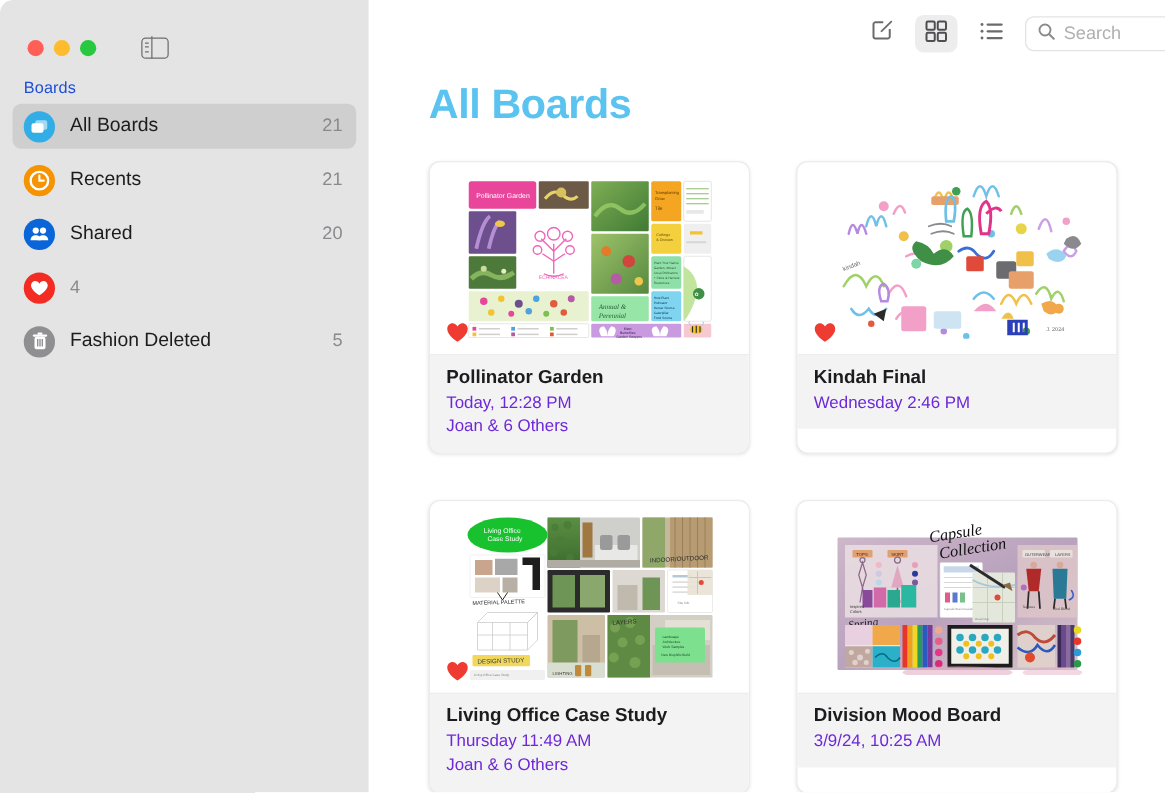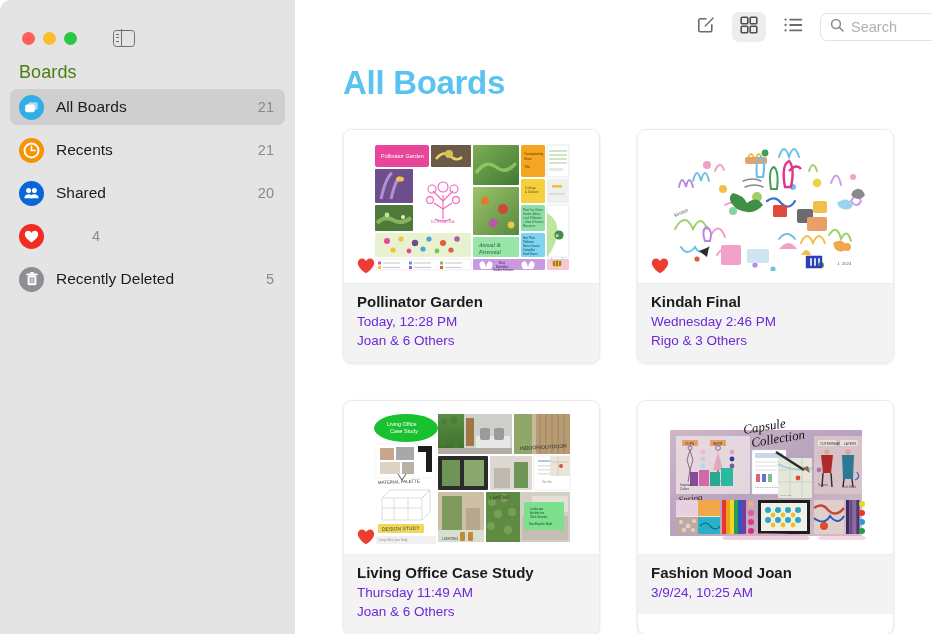--- a/index.html
+++ b/index.html
@@ -52,22 +52,22 @@
   }
   .sb-toggle .ln {
     position: absolute; left: 2px; width: 3px; height: 1.4px;
     background: #6e6e6e;
   }
   .sb-toggle .ln.l1 { top: 3.2px; }
   .sb-toggle .ln.l2 { top: 6.6px; }
   .sb-toggle .ln.l3 { top: 10px; }
 
   .sb-header {
-    font-size: 18px;
-    color: #4d7c0f;
+    font-size: 13px;
+    color: #1d4ed8;
     padding: 8px 16px 6px 19px;
     letter-spacing: 0.1px;
   }
   .sb-list { padding: 0 10px; }
   .sb-item {
     display: flex; align-items: center;
     height: 36px;
     border-radius: 7px;
     padding: 0 11px 0 9px;
     margin-bottom: 7px;
@@ -84,21 +84,20 @@
   .sb-icon svg { display: block; }
   .sb-label {
     font-size: 15.5px;
     color: #1c1c1e;
     flex: 1 1 auto;
     white-space: nowrap;
   }
   .sb-count {
     font-size: 14.5px;
     color: #8a8a8e;
-    margin-left: 36px;
   }
 
   
   .main {
     flex: 1 1 auto;
     height: 100%;
     background: #ffffff;
     position: relative;
     overflow: hidden;
   }
@@ -254,21 +253,21 @@
         <span class="sb-icon" style="background:#8e8e93">
           <svg width="14" height="16" viewBox="0 0 14 16">
             <rect x="2.6" y="4.3" width="8.8" height="10" rx="1.6" fill="#ffffff"></rect>
             <rect x="1.2" y="2.6" width="11.6" height="1.7" rx="0.85" fill="#ffffff"></rect>
             <rect x="5" y="1" width="4" height="1.8" rx="0.8" fill="#ffffff"></rect>
             <rect x="4.6" y="6.2" width="1.1" height="6" fill="#8e8e93"></rect>
             <rect x="6.45" y="6.2" width="1.1" height="6" fill="#8e8e93"></rect>
             <rect x="8.3" y="6.2" width="1.1" height="6" fill="#8e8e93"></rect>
           </svg>
         </span>
-        <span class="sb-label">Recently Deleted</span>
+        <span class="sb-label">Fashion Deleted</span>
         <span class="sb-count">5</span>
       </div>
 
     </div>
   </div>
 
   <div class="main">
 
     <div class="toolbar">
 
@@ -526,21 +525,20 @@
           </svg>
           <span class="heart">
             <svg width="18" height="16" viewBox="0 0 18 16">
               <path d="M9 15.4S0.8 10.4 0.8 5.1C0.8 2.5 2.7 0.6 5 0.6c1.7 0 3.2 1.1 4 2.6C9.8 1.7 11.3.6 13 .6c2.3 0 4.2 1.9 4.2 4.5 0 5.3-8.2 10.3-8.2 10.3z" fill="#ee3c32"></path>
             </svg>
           </span>
         </div>
         <div class="card-info">
           <div class="card-title">Kindah Final</div>
           <div class="card-date">Wednesday 2:46 PM</div>
-          <div class="card-people">Rigo &amp; 3 Others</div>
         </div>
       </div>
 
       <div class="card">
         <div class="card-thumb">
           <svg class="art" width="200" height="132" viewBox="0 0 200 132">
             <defs>
               <linearGradient id="w1" x1="0" y1="0" x2="0" y2="1">
                 <stop offset="0" stop-color="#5b8f43"></stop>
                   <stop offset="1" stop-color="#3c6b2e"></stop>
@@ -803,20 +801,20 @@
               <circle cx="196" cy="88" r="3" fill="#e8d820"></circle>
                 <circle cx="196" cy="97" r="3" fill="#e8342a"></circle>
               <circle cx="196" cy="106" r="3" fill="#2a9ad8"></circle>
                 <circle cx="196" cy="115" r="3" fill="#2a9a4a"></circle>
             </g>
             <ellipse cx="100" cy="122" rx="44" ry="5" fill="#e0a8c0" opacity="0.55"></ellipse>
             <ellipse cx="176" cy="122" rx="24" ry="4" fill="#e0a8c0" opacity="0.45"></ellipse>
           </svg>
         </div>
         <div class="card-info">
-          <div class="card-title">Fashion Mood Joan</div>
+          <div class="card-title">Division Mood Board</div>
           <div class="card-date">3/9/24, 10:25 AM</div>
         </div>
       </div>
 
     </div>
   </div>
 </div>
 
 </body></html>

